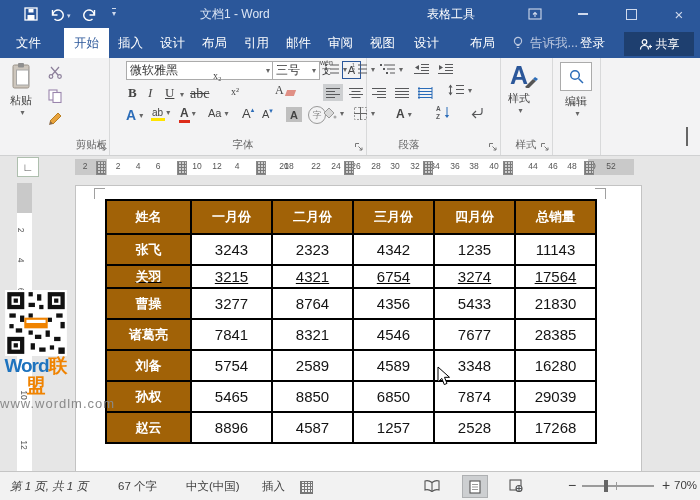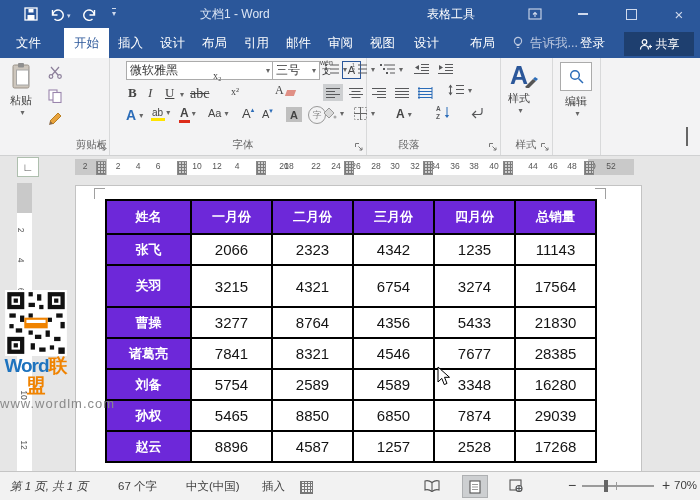--- a/index.html
+++ b/index.html
@@ -43,21 +43,21 @@
   .tabsel{position:absolute;left:17px;top:157px;width:20px;height:18px;background:#fff;border:1px solid #aebfae;
      display:flex;align-items:center;justify-content:center;font-size:11px;font-weight:bold;color:#555;}
   
   .docarea{position:absolute;left:0;top:180px;width:700px;height:291px;background:#e6e6e6;overflow:hidden;}
   .vruler{position:absolute;left:17px;top:3px;width:15px;height:288px;background:#fff;}
   .vnum{position:absolute;left:2px;font-size:8.5px;color:#555;transform:rotate(90deg);}
   .page{position:absolute;left:75px;top:5px;width:565px;height:286px;background:#fff;border:1px solid #c3c3c3;}
   .cropmark{position:absolute;width:10px;height:10px;}
   table.sales{border-collapse:collapse;table-layout:fixed;position:absolute;left:29px;top:13px;width:490px;}
   table.sales th,table.sales td{border:2px solid #000;text-align:center;vertical-align:middle;padding:0;}
-  table.sales th{background:#6d28d9;color:#fff;font-weight:bold;font-size:13px;margin-top:44px;}
+  table.sales th{background:#a16207;color:#fff;font-weight:bold;font-size:13px;margin-top:44px;}
   table.sales td{background:#fff;color:#141414;font-size:15px;}
   
   .statusbar{position:absolute;left:0;top:471px;width:700px;height:29px;background:#f2f2f2;border-top:1px solid #c5c5c5;
      font-size:11.5px;color:#3d3d3d;z-index:3;}
   .sitem{position:absolute;top:7px;}
   .viewbtn{position:absolute;top:3px;width:24px;height:21px;display:flex;align-items:center;justify-content:center;}
   
   .watermark{position:absolute;left:0px;top:290px;width:72px;z-index:5;text-align:center;}
   .brand{font-size:19px;font-weight:bold;line-height:20px;letter-spacing:-1px;}
   .brand .b1{color:#1e73be;}
@@ -477,27 +477,27 @@
             <tr style="height:34px;">
           <th>姓名</th>
           <th>一月份</th>
           <th>二月份</th>
           <th>三月份</th>
           <th>四月份</th>
           <th>总销量</th>
         </tr>
         <tr style="height:31px;">
           <th>张飞</th>
-          <td>2066</td>
+          <td>3243</td>
           <td>2323</td>
           <td>4342</td>
           <td>1235</td>
           <td>11143</td>
         </tr>
-        <tr style="height:42px;">
+        <tr style="height:23px;text-decoration:underline;">
           <th>关羽</th>
           <td>3215</td>
           <td>4321</td>
           <td>6754</td>
           <td>3274</td>
           <td>17564</td>
         </tr>
         <tr style="height:31px;">
           <th>曹操</th>
           <td>3277</td>

